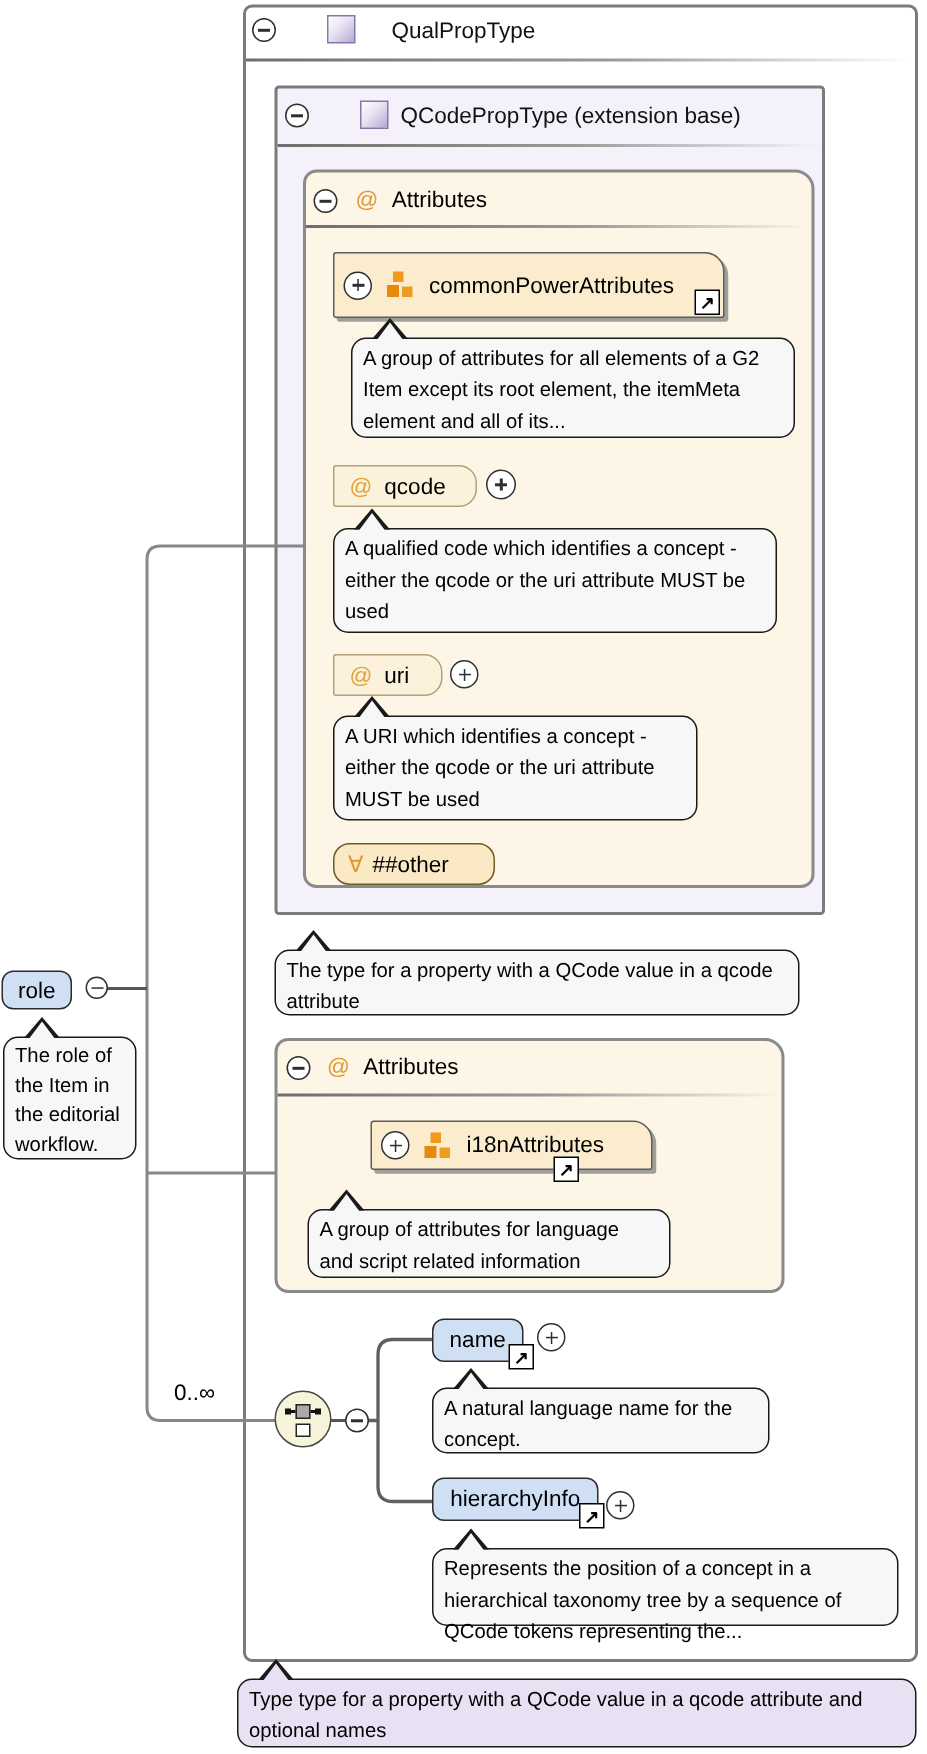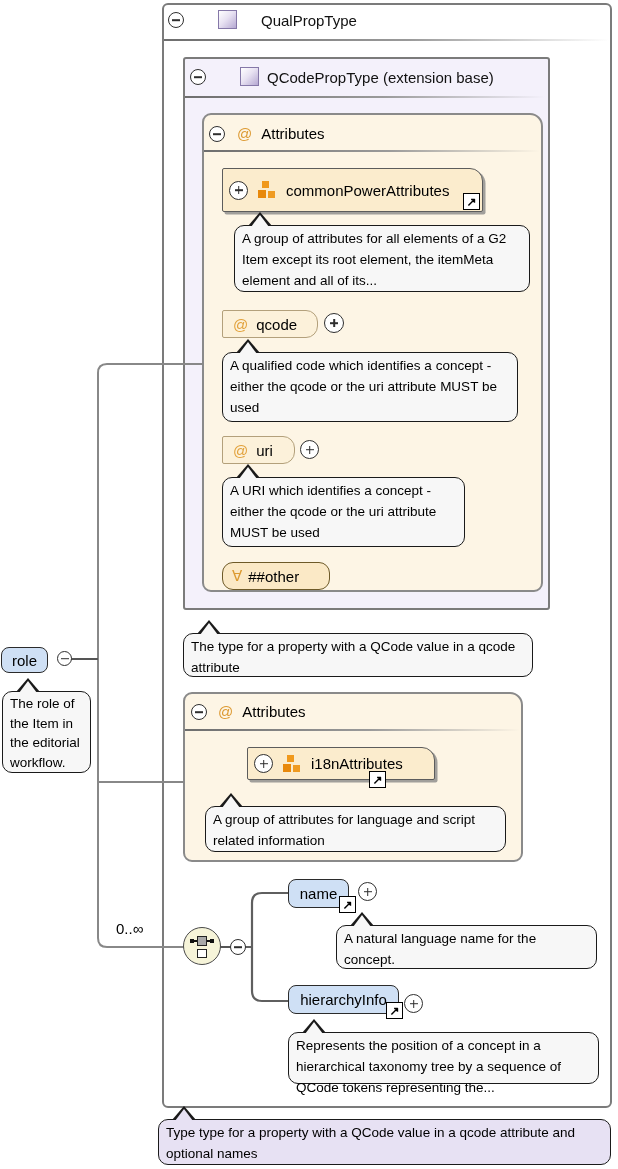--- a/index.html
+++ b/index.html
@@ -144,21 +144,21 @@
   <div class="agroup" style="left:203px;top:747px;width:188px;height:33px;padding-left:6px;gap:10px;margin-left:44px;">
     <span class="circ plus" style="position:relative;display:inline-block;width:19px;height:19px;"></span>
     <span class="grp-icon">
         <b class="g1"></b>
         <b class="g2"></b>
         <b class="g3"></b>
       </span>
     <span class="lbl">i18nAttributes</span>
   </div>
   <div class="link-icon" style="left:369px;top:771px;"></div>
-  <div class="callout" style="left:205px;top:806px;width:301px;height:46px;">
+  <div class="callout" style="left:205px;top:806px;width:242px;height:46px;">
     <span>A group of attributes for language and script related information</span>
   </div>
 
   <div class="epill" style="left:1px;top:647px;width:47px;height:26px;">
     <span>role</span>
   </div>
   <div class="circ" style="left:57px;top:651px;width:15px;height:15px;"></div>
   <div class="callout narrow" style="left:2px;top:691px;width:89px;height:82px;">
     <span>The role of the Item in the editorial workflow.</span>
   </div>
@@ -173,21 +173,21 @@
         <i class="bot"></i>
       </span>
   </div>
   <div class="circ" style="left:230px;top:939px;width:16px;height:16px;"></div>
 
   <div class="epill" style="left:288px;top:879px;width:61px;height:29px;">
     <span>name</span>
   </div>
   <div class="link-icon" style="left:339px;top:896px;"></div>
   <div class="circ plus" style="left:358px;top:882px;width:19px;height:19px;"></div>
-  <div class="callout" style="left:288px;top:925px;width:261px;height:44px;margin-left:48px;">
+  <div class="callout" style="left:288px;top:925px;width:225px;height:44px;">
     <span>A natural language name for the concept.</span>
   </div>
 
   <div class="epill" style="left:288px;top:985px;width:111px;height:29px;">
     <span>hierarchyInfo</span>
   </div>
   <div class="link-icon" style="left:386px;top:1002px;"></div>
   <div class="circ plus" style="left:404px;top:994px;width:19px;height:19px;"></div>
   <div class="callout" style="left:288px;top:1032px;width:311px;height:52px;">
     <span>Represents the position of a concept in a hierarchical taxonomy tree by a sequence of QCode tokens representing the...</span>

